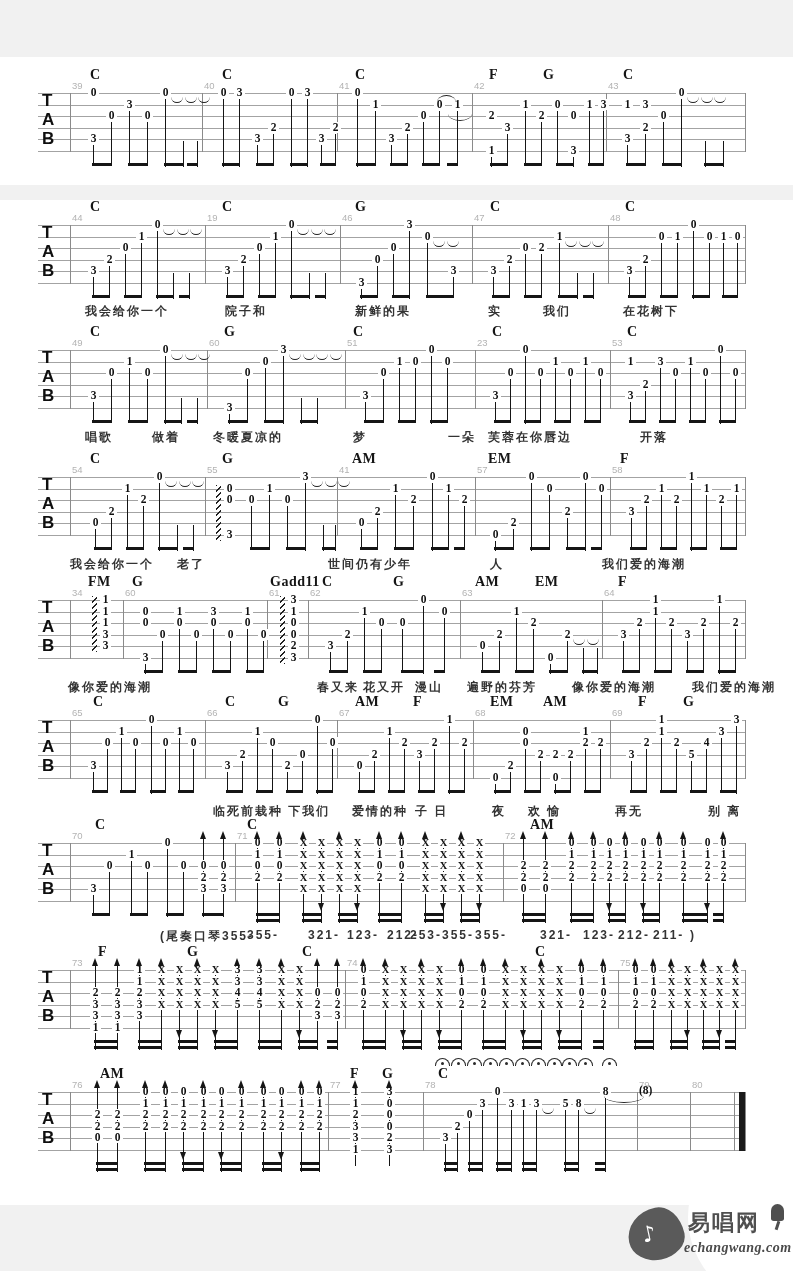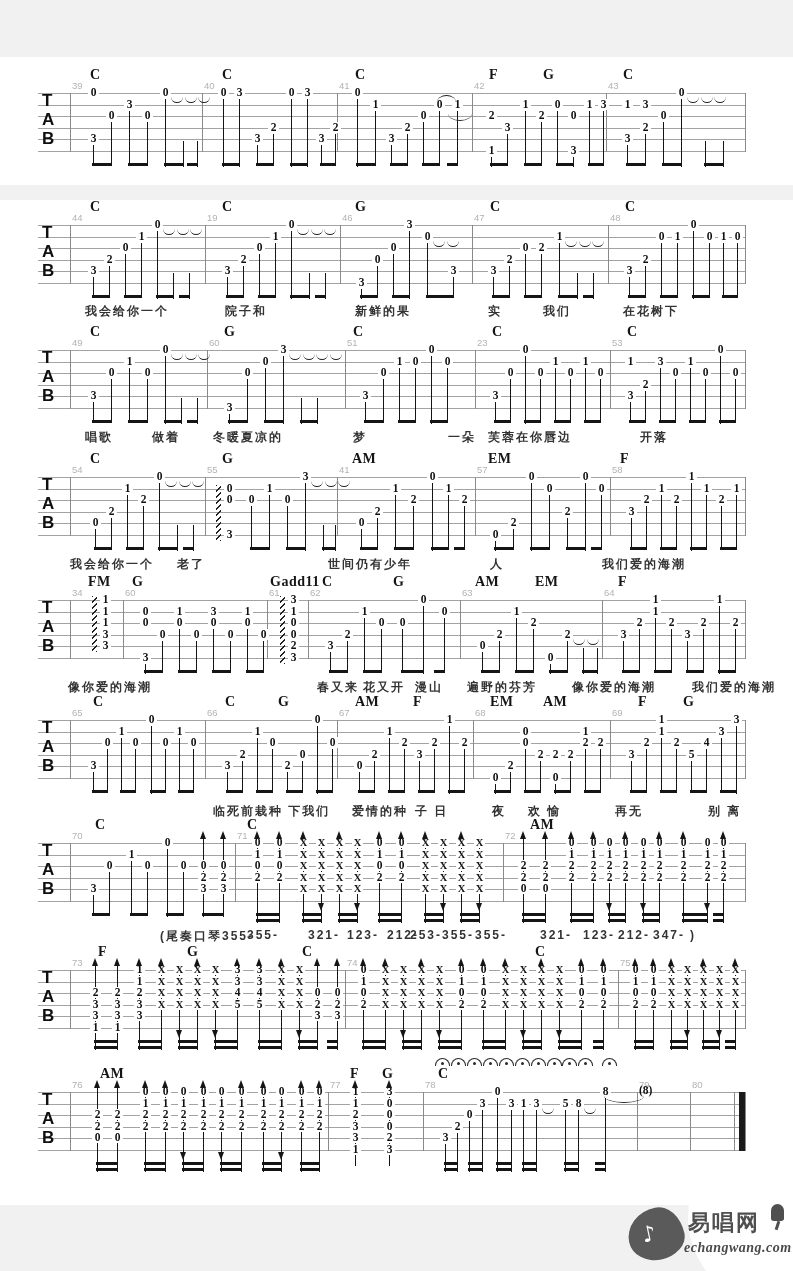--- a/index.html
+++ b/index.html
@@ -1477,21 +1477,21 @@
       <div class="lyr" style="left: 160px; top: 928px; position: absolute;">(尾奏口琴355-</div>
       <div class="lyr" style="left: 247px; top: 928px; position: absolute;">355-</div>
       <div class="lyr" style="left: 308px; top: 928px; position: absolute;">321-</div>
       <div class="lyr" style="left: 347px; top: 928px; position: absolute;">123-</div>
       <div class="lyr" style="left: 387px; top: 928px; position: absolute;">212-</div>
       <div class="lyr" style="left: 410px; top: 928px; position: absolute;">253-355-</div>
       <div class="lyr" style="left: 475px; top: 928px; position: absolute;">355-</div>
       <div class="lyr" style="left: 540px; top: 928px; position: absolute;">321-</div>
       <div class="lyr" style="left: 583px; top: 928px; position: absolute;">123-</div>
       <div class="lyr" style="left: 618px; top: 928px; position: absolute;">212-</div>
-      <div class="lyr" style="left: 653px; top: 928px; position: absolute;">347-</div>
+      <div class="lyr" style="left: 653px; top: 928px; position: absolute;">211-</div>
       <div class="lyr" style="left: 690px; top: 928px; position: absolute;">)</div>
       <div class="ferm" style="left: 435px; top: 1058px; position: absolute;">
         <i></i>
       </div>
       <div class="ferm" style="left: 451px; top: 1058px; position: absolute;">
         <i></i>
       </div>
       <div class="ferm" style="left: 467px; top: 1058px; position: absolute;">
         <i></i>
       </div>

